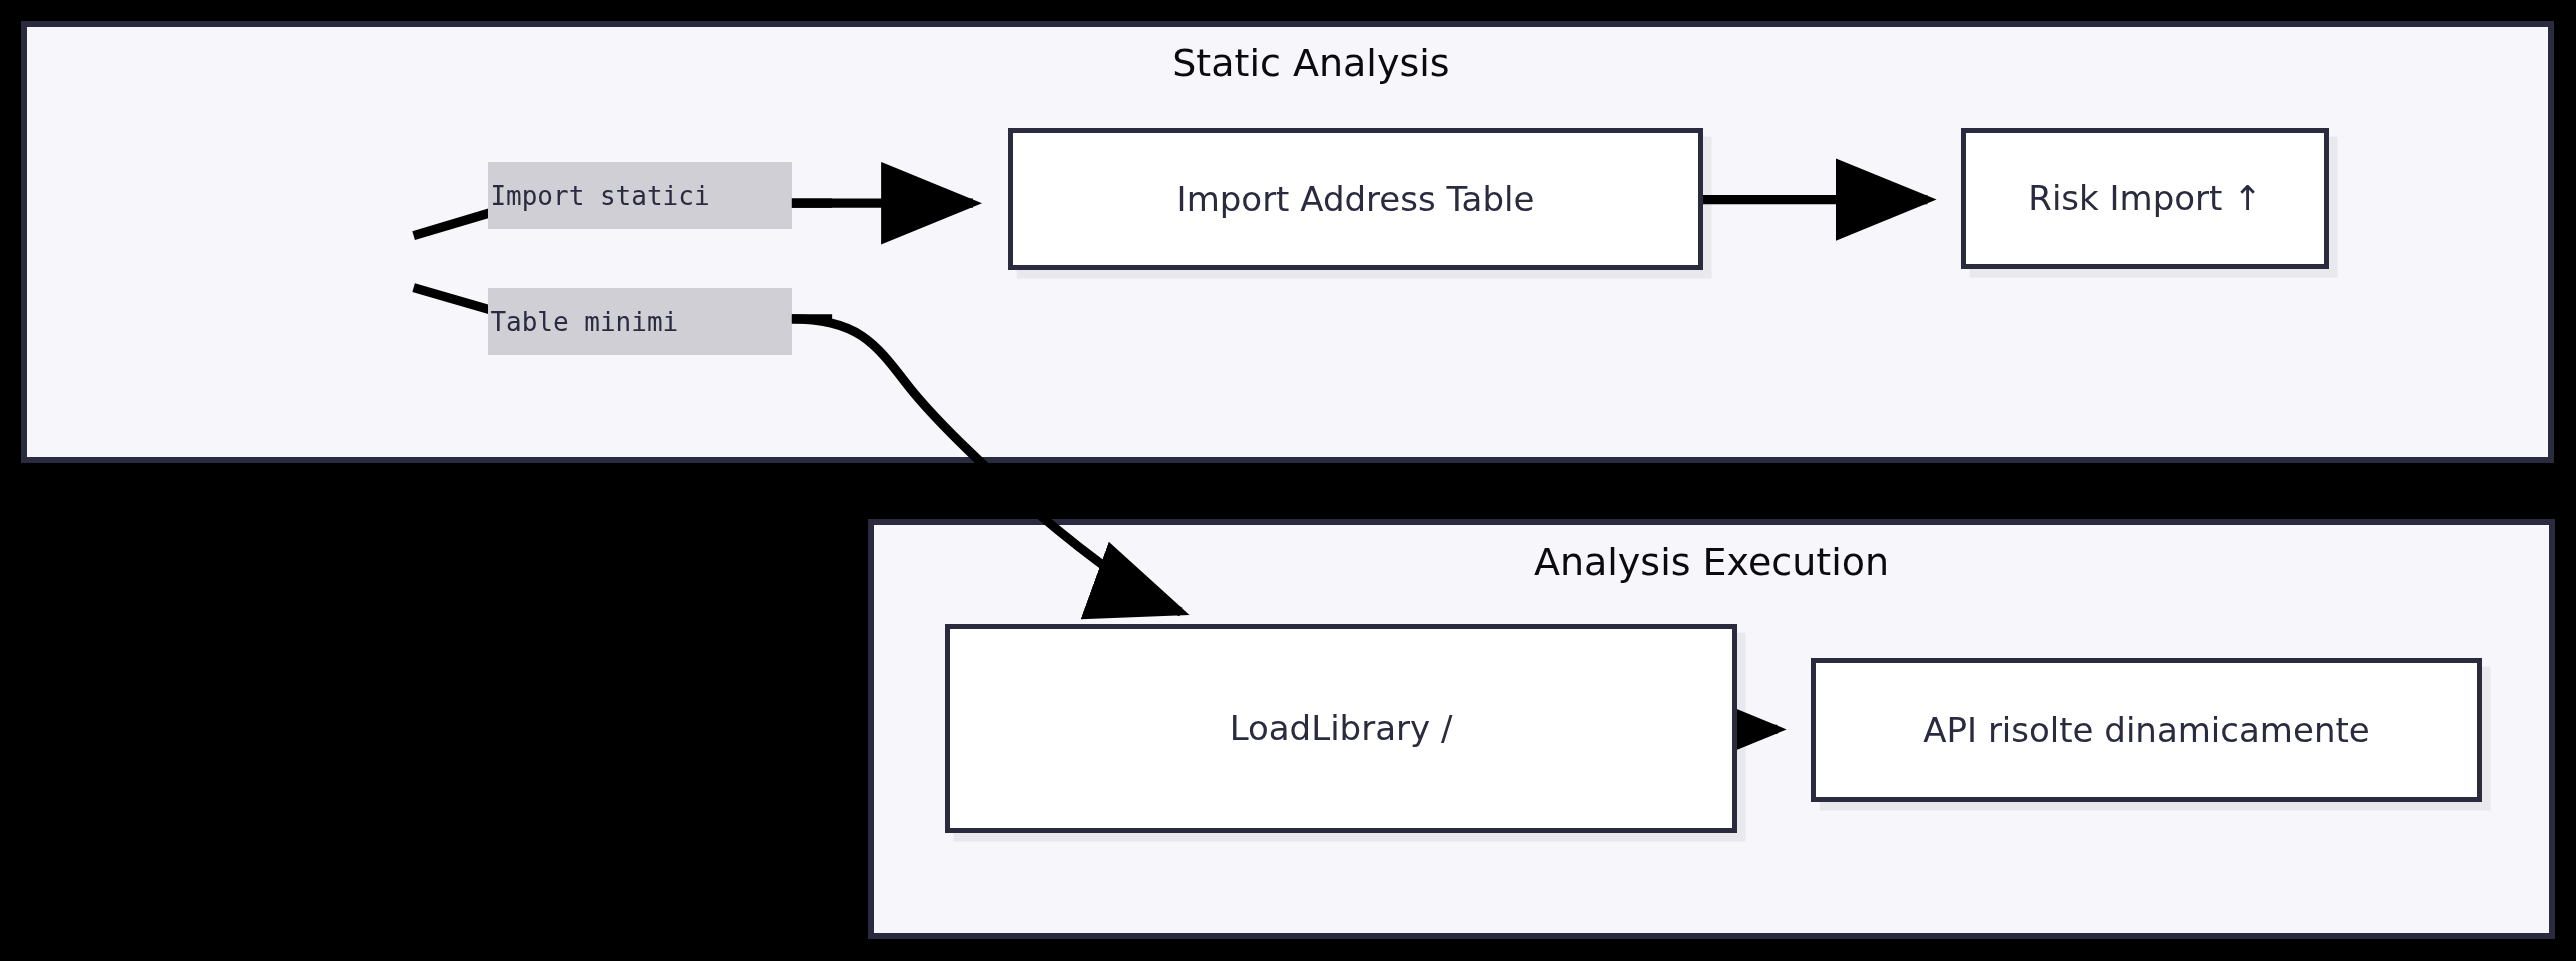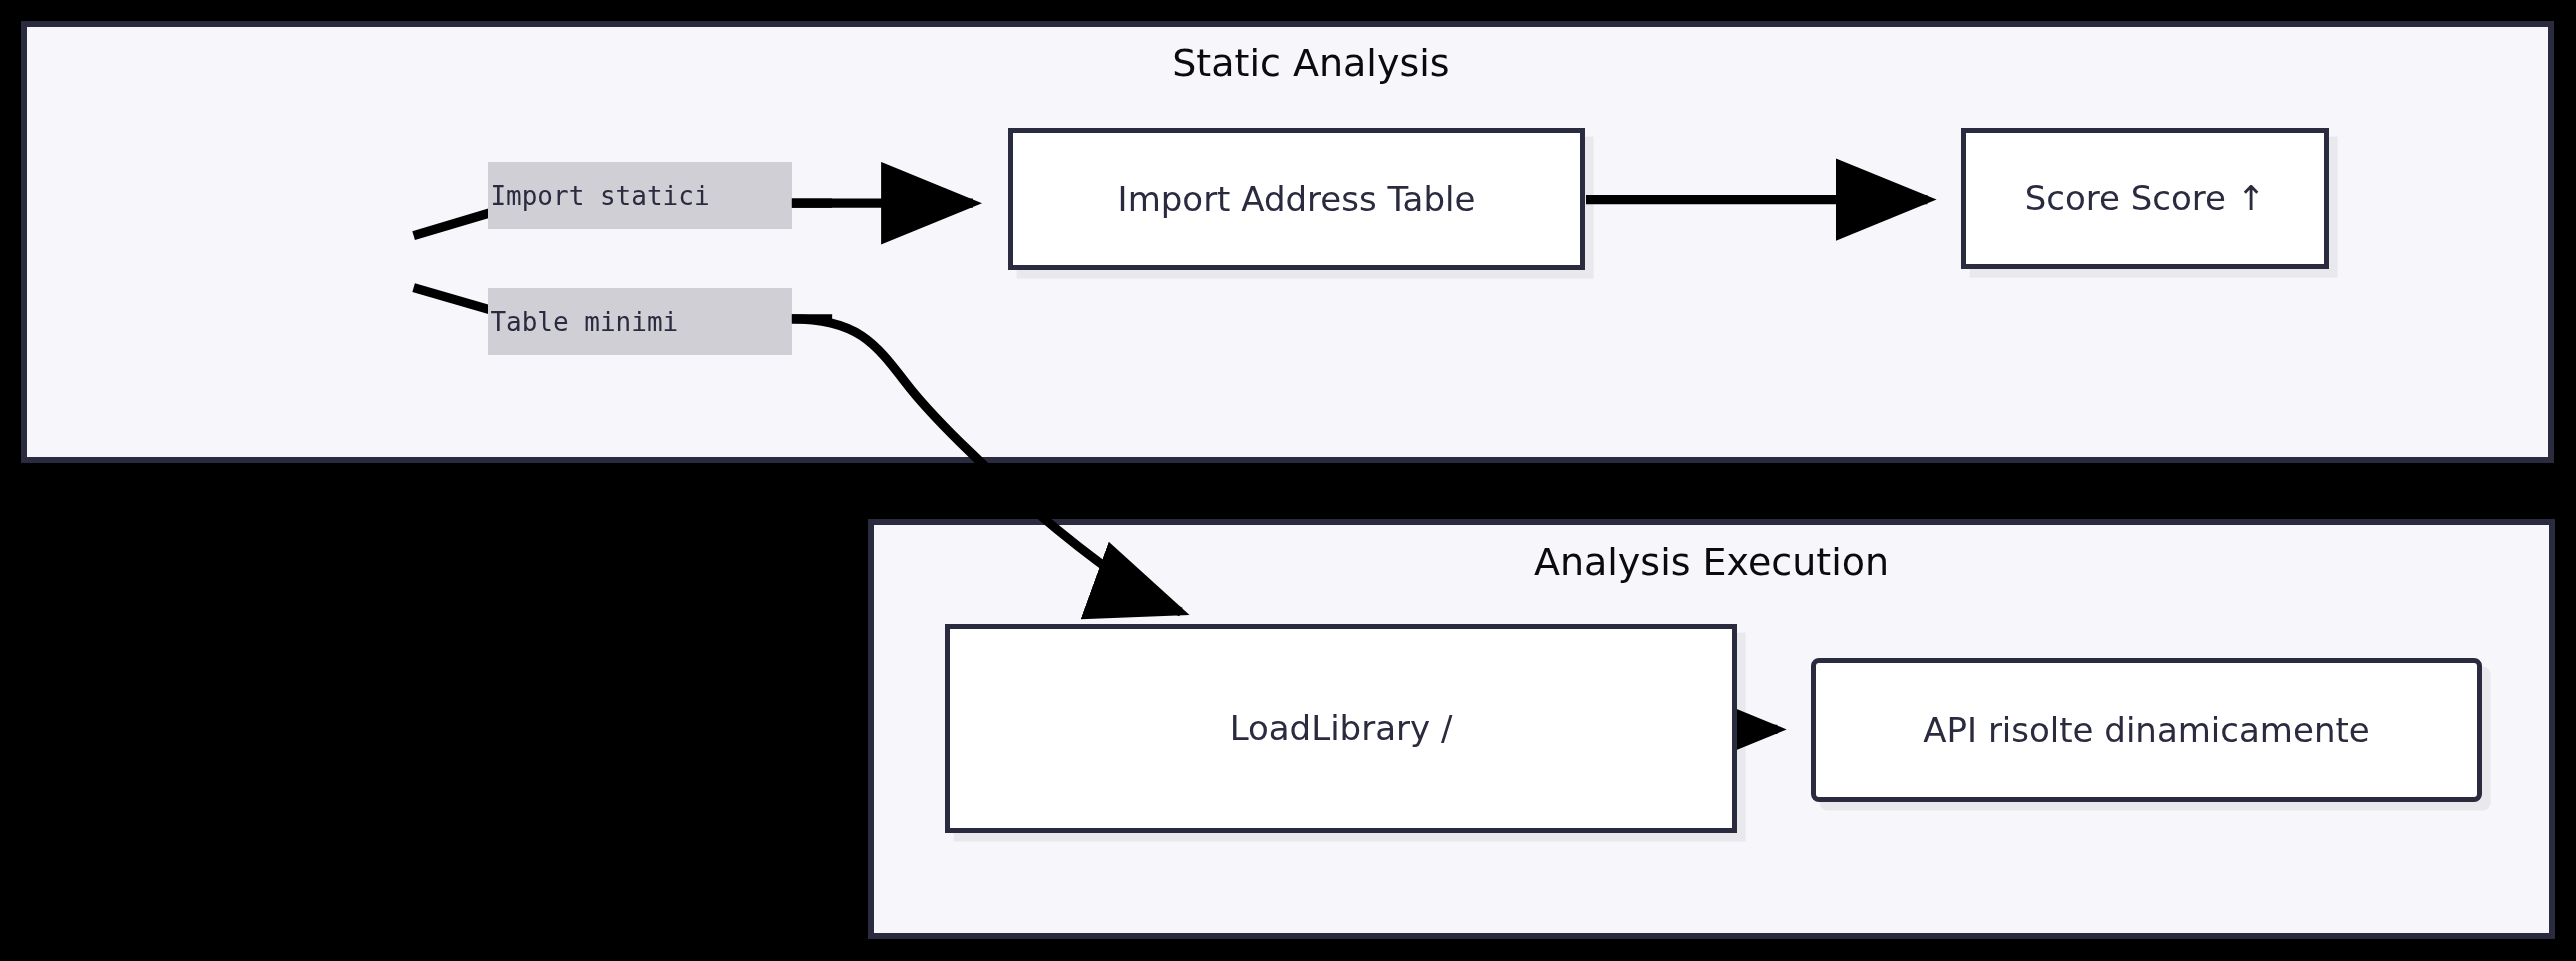--- a/index.html
+++ b/index.html
@@ -61,24 +61,24 @@
     align-items: center;
     justify-content: center;
     text-align: center;
     color: #2b2b40;
     font-size: 34px;
     line-height: 1.32;
     box-shadow: 8.6px 8.6px 0 0 rgba(0,0,0,0.055);
     z-index: 6;
   }
   #node-pe-header     { left: 98px;  top: 191px;  width: 316px;  height: 155px; }
-  #node-iat           { left: 1008px; top: 128px;  width: 577px;  height: 142px; }
+  #node-iat           { left: 1008px; top: 128px;  width: 695px;  height: 142px; }
   #node-risk          { left: 1961px; top: 128px;  width: 368px;  height: 141px; }
   #node-loadlibrary   { left: 945px; top: 624px; width: 792px; height: 209px; }
-  #node-api-dynamic   { left: 1811px; top: 658px; width: 671px; height: 144px; border-radius: 8px; }
+  #node-api-dynamic   { left: 1811px; top: 658px; width: 671px; height: 144px; }
 
   
   .edge-label {
     position: absolute;
     background: #cfcfd5;
     color: #2b2b40;
     font-size: 26px;
     line-height: 1;
     font-family: "DejaVu Sans Mono", monospace;
     white-space: nowrap;
@@ -144,21 +144,21 @@
 
     <path d="M2716,1192 L2905,1192" fill="none" stroke="#000000" stroke-width="15" marker-end="url(#arrowhead)"></path>
   </svg>
 
 
   <div class="node" id="node-iat">
     <span>Import Address Table</span>
   </div>
 
   <div class="node" id="node-risk">
-    <span>Score Score ↑</span>
+    <span>Risk Import ↑</span>
   </div>
 
   <div class="node" id="node-loadlibrary">
     <span>
       <span>LoadLibrary /</span><br>
     </span>
   </div>
 
   <div class="node" id="node-api-dynamic">
     <span>API risolte dinamicamente</span>

